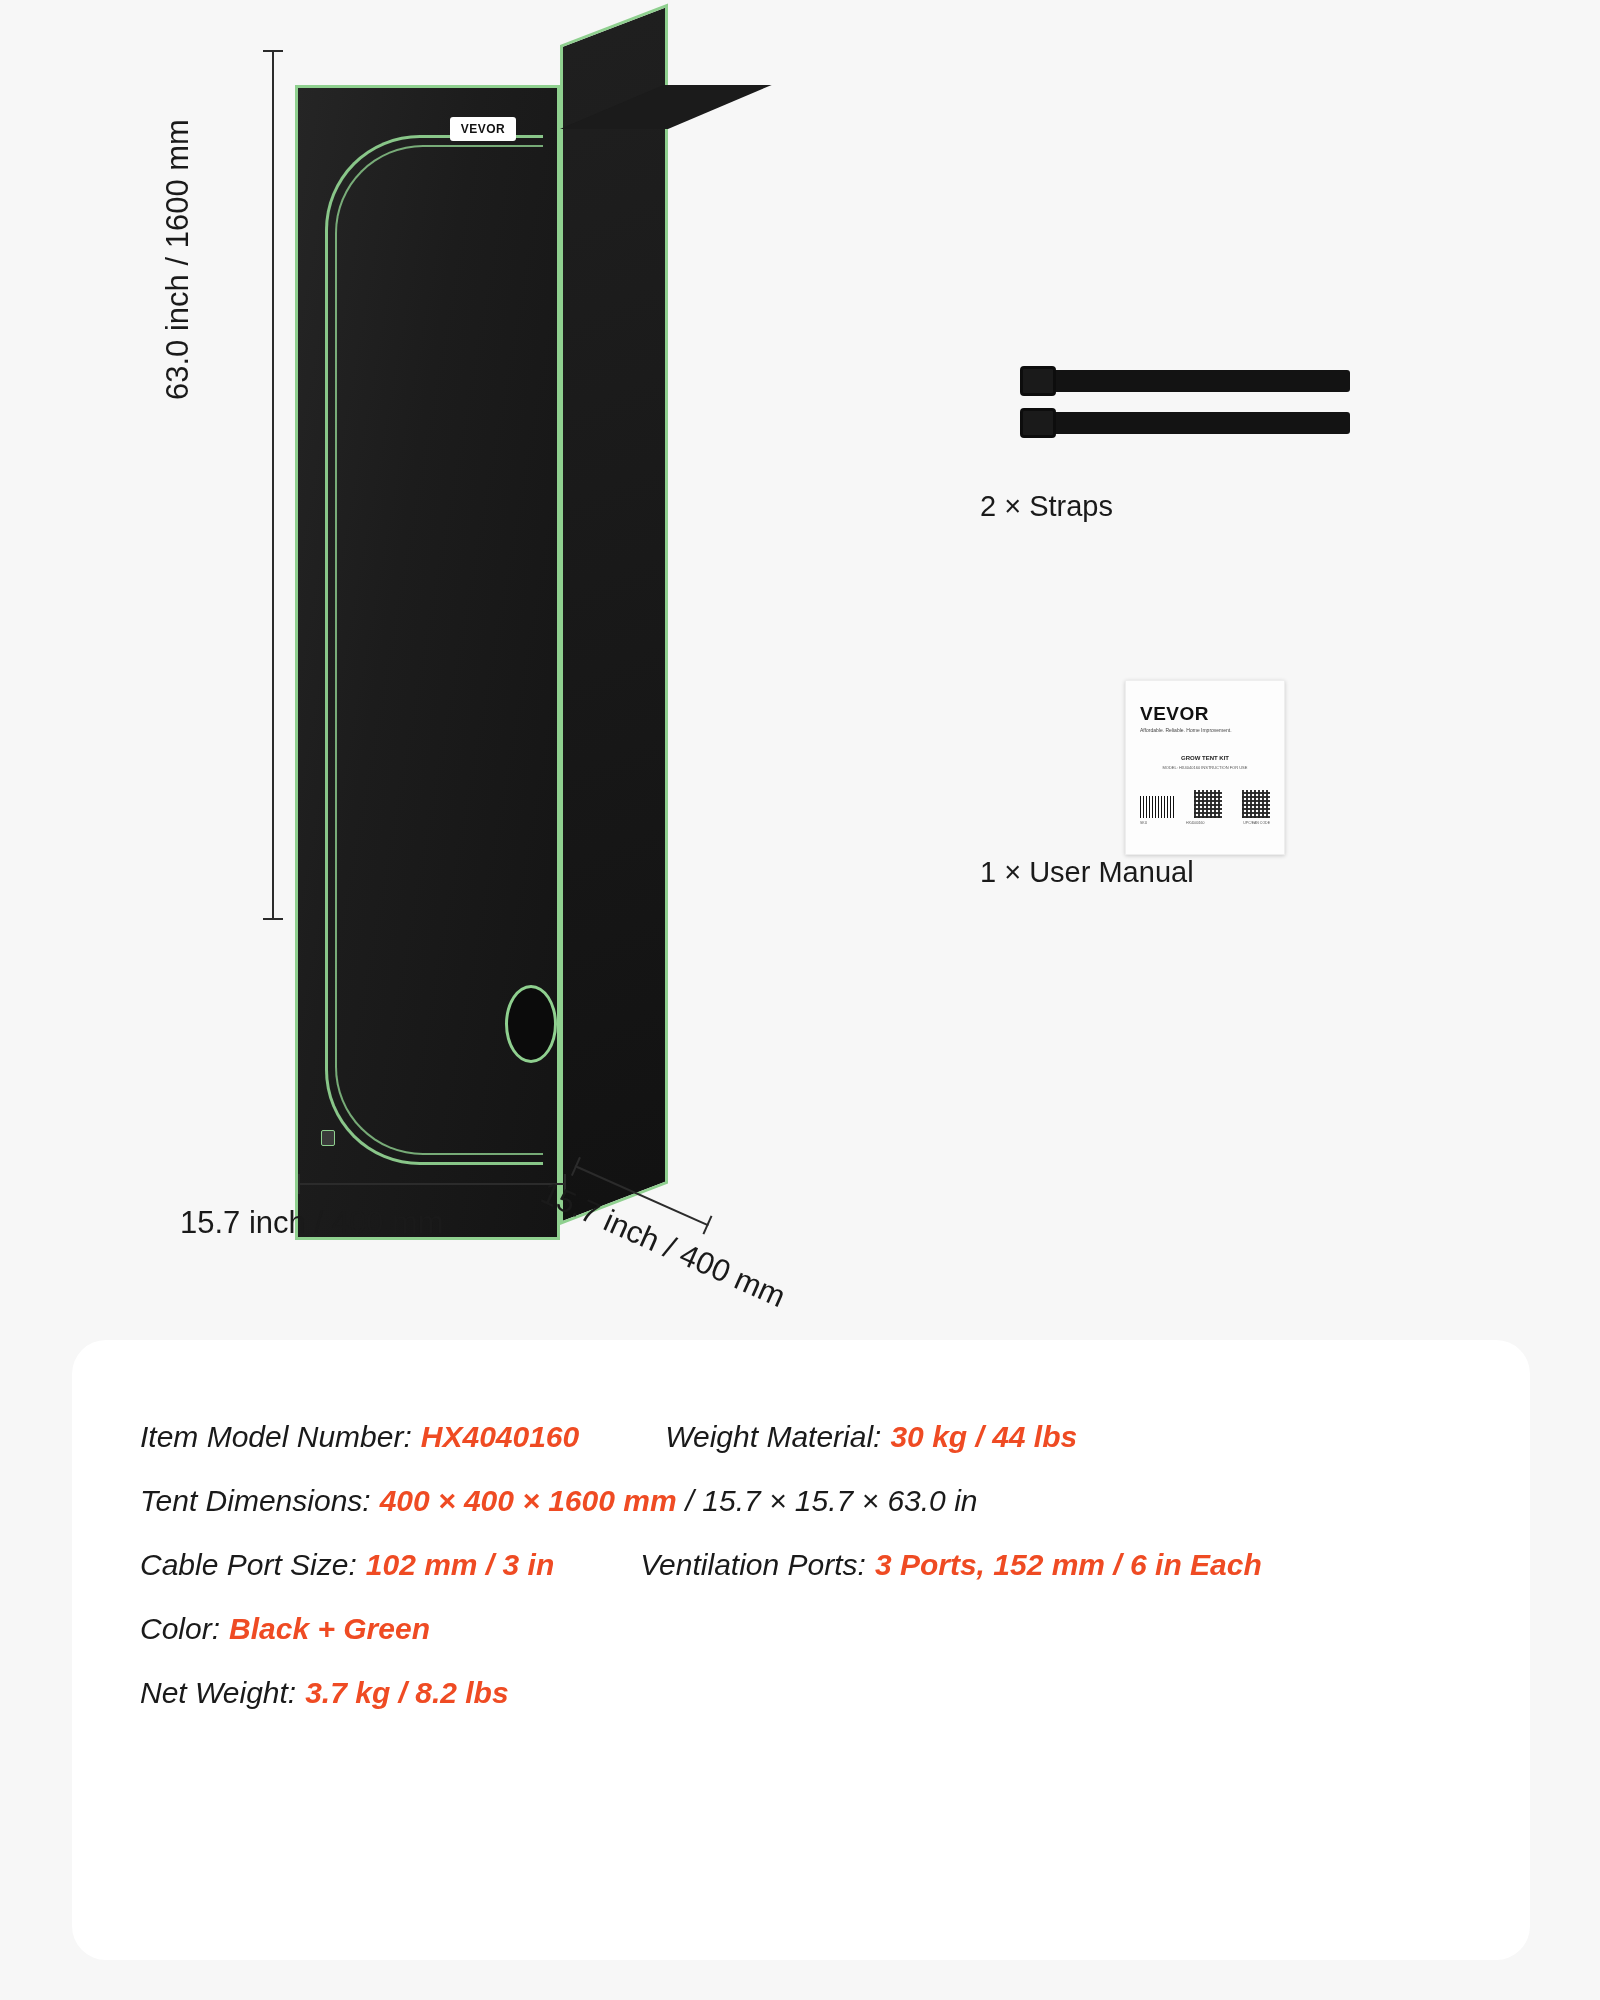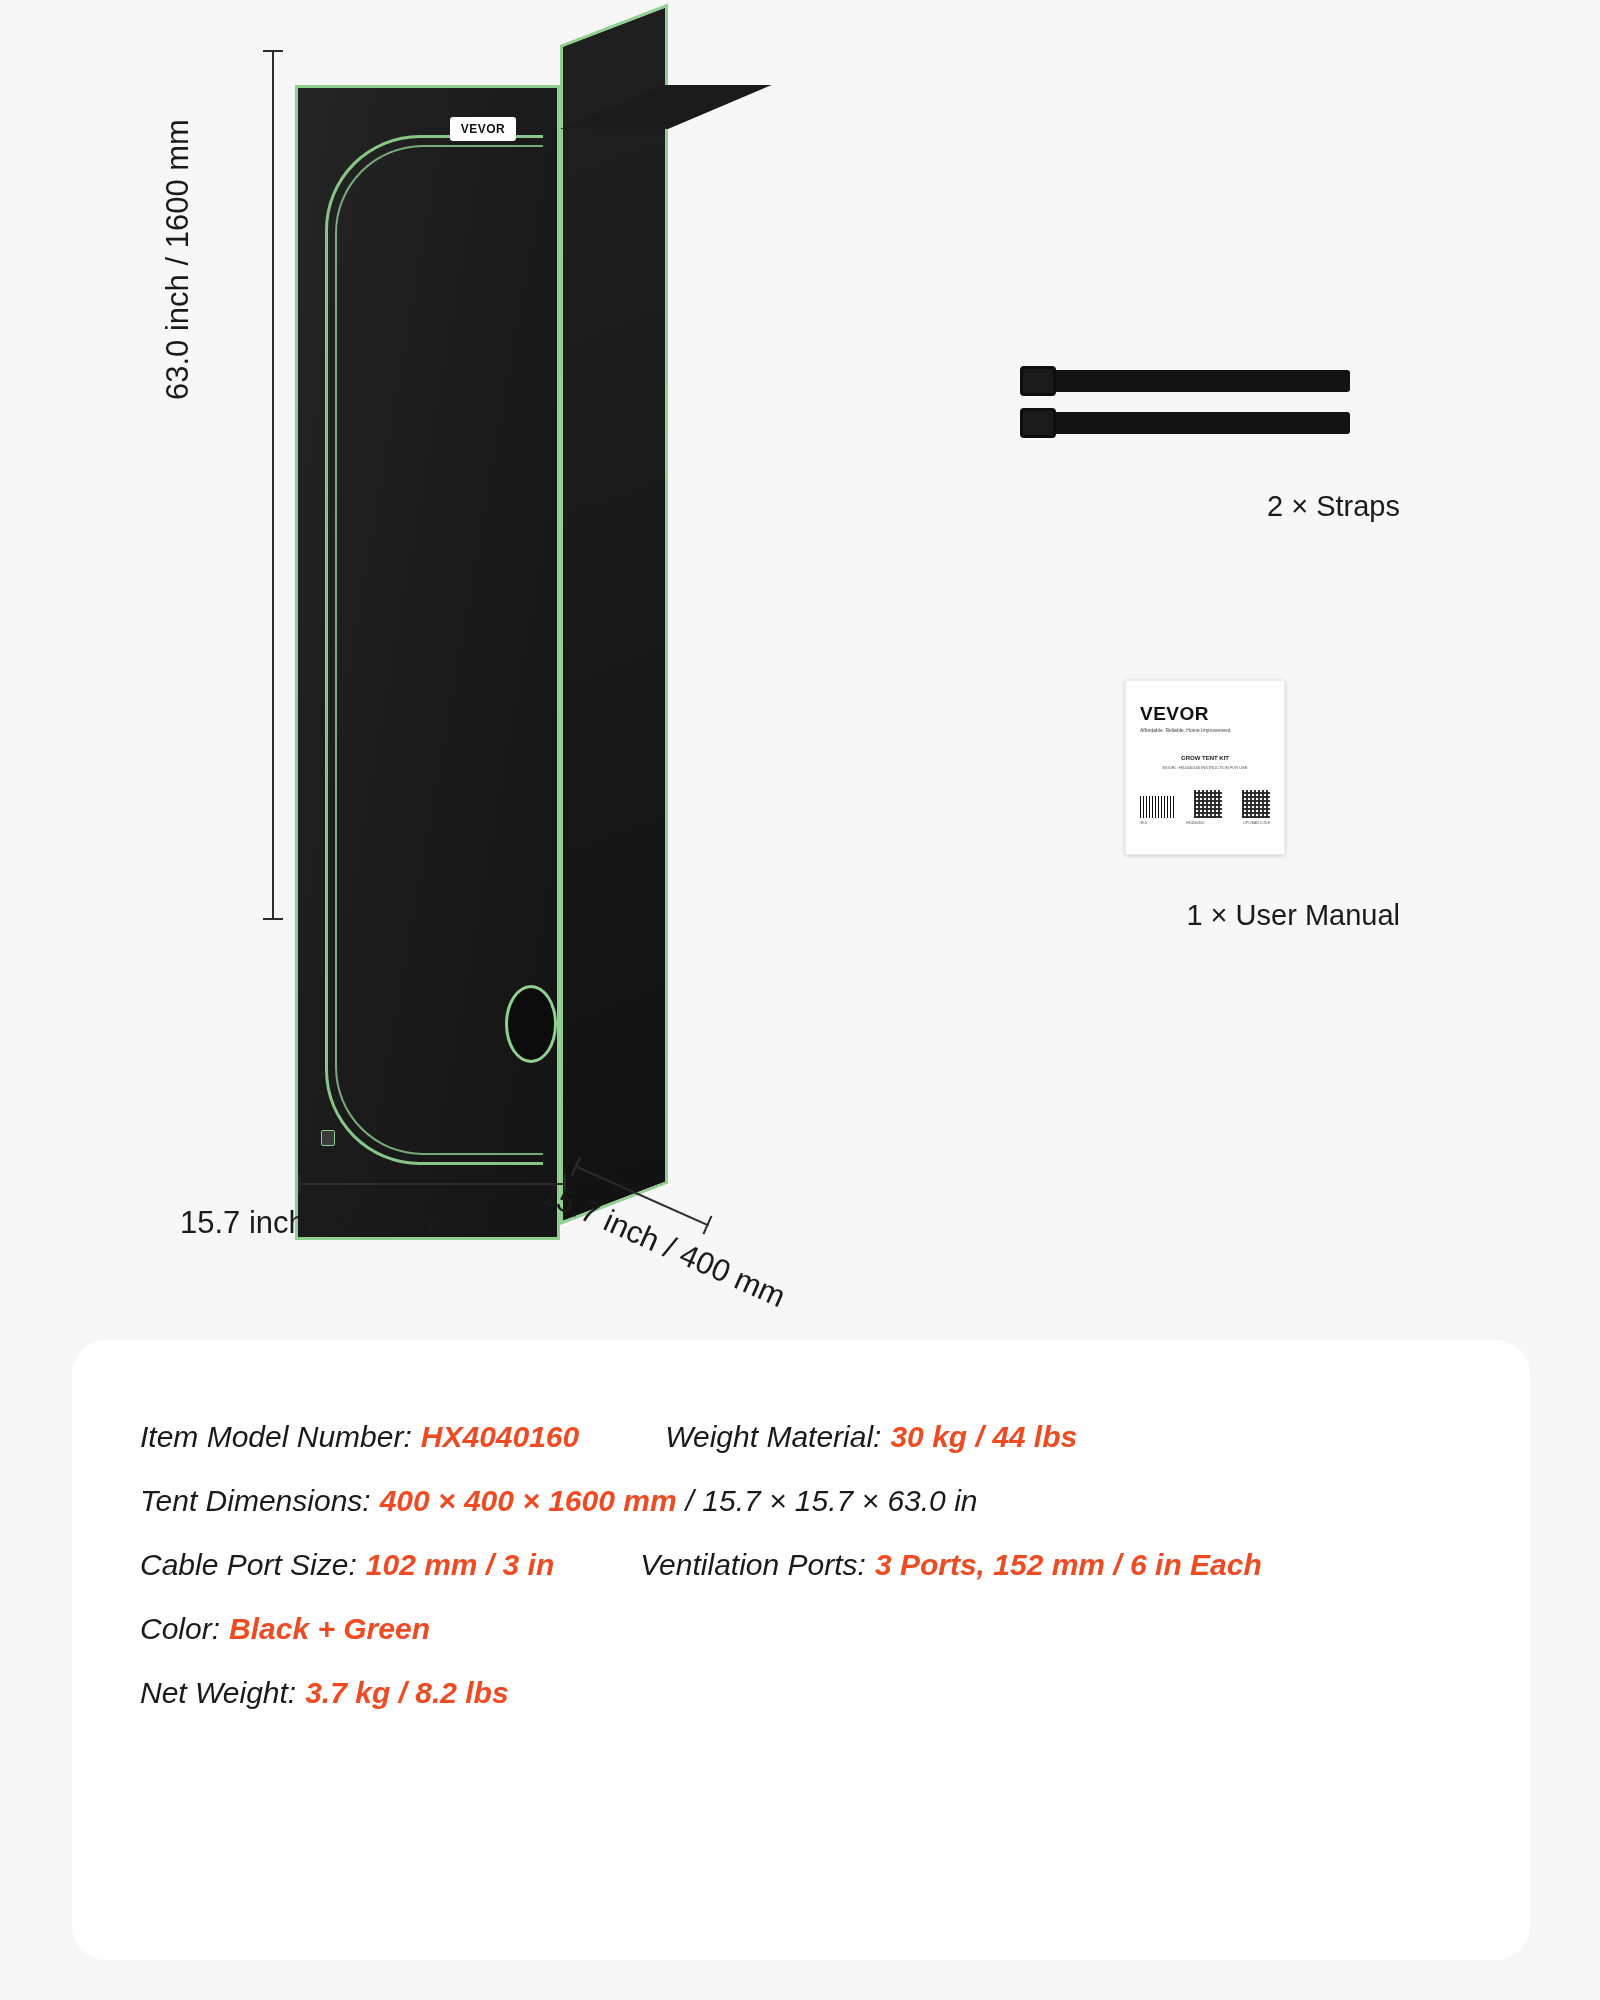--- a/index.html
+++ b/index.html
@@ -235,25 +235,25 @@
     border-radius: 4px;
     border: 3px solid #0d0d0d;
     box-sizing: border-box;
   }
   .strap-buckle.one { top: -4px; }
   .strap-buckle.two { top: 38px; }
   .acc-label {
     position: absolute;
     font-size: 29px;
     color: #1a1a1a;
-    text-align: right;
+    text-align: left;
     width: 420px;
   }
   .label-straps { left: 980px; top: 490px; }
-  .label-manual { left: 980px; top: 899px; }
+  .label-manual { left: 980px; top: 856px; }
 
   .manual {
     position: absolute;
     left: 1125px;
     top: 680px;
     width: 160px;
     height: 175px;
     background: #fdfdfd;
     box-shadow: 0 1px 4px rgba(0,0,0,0.18);
     border: 1px solid #eee;

